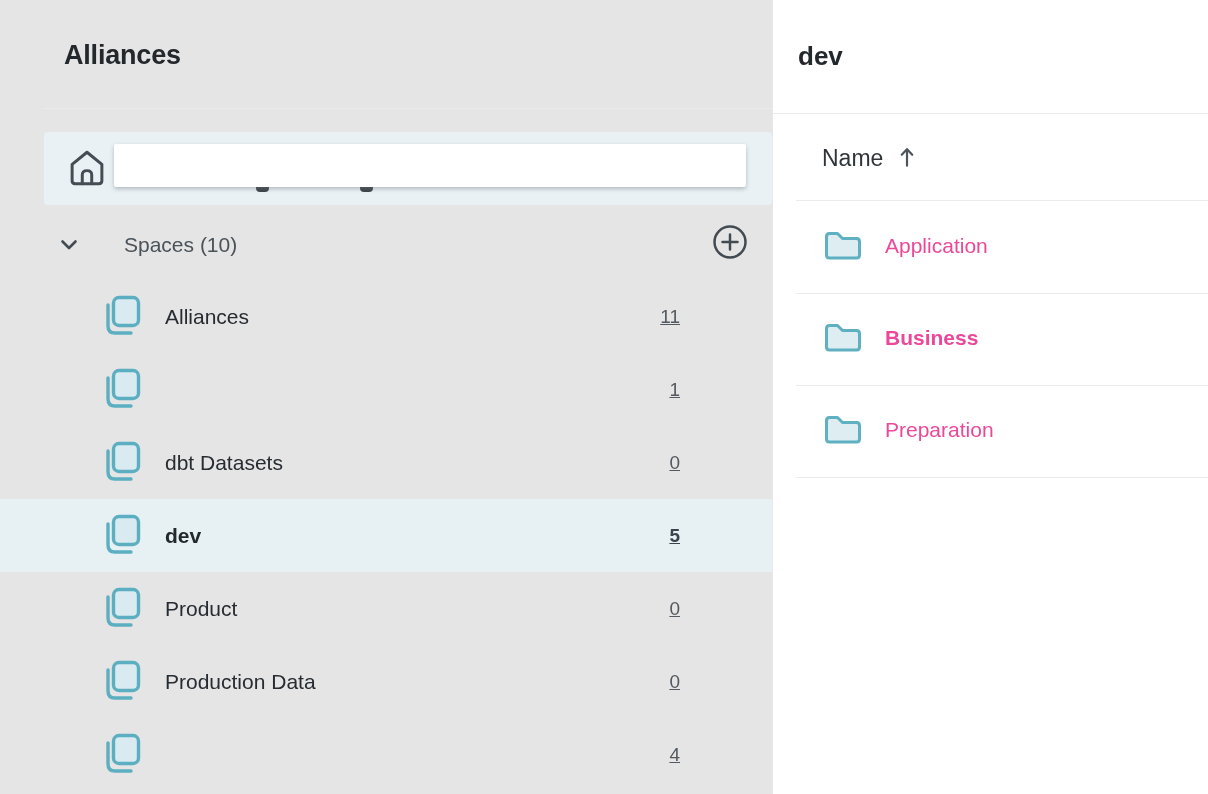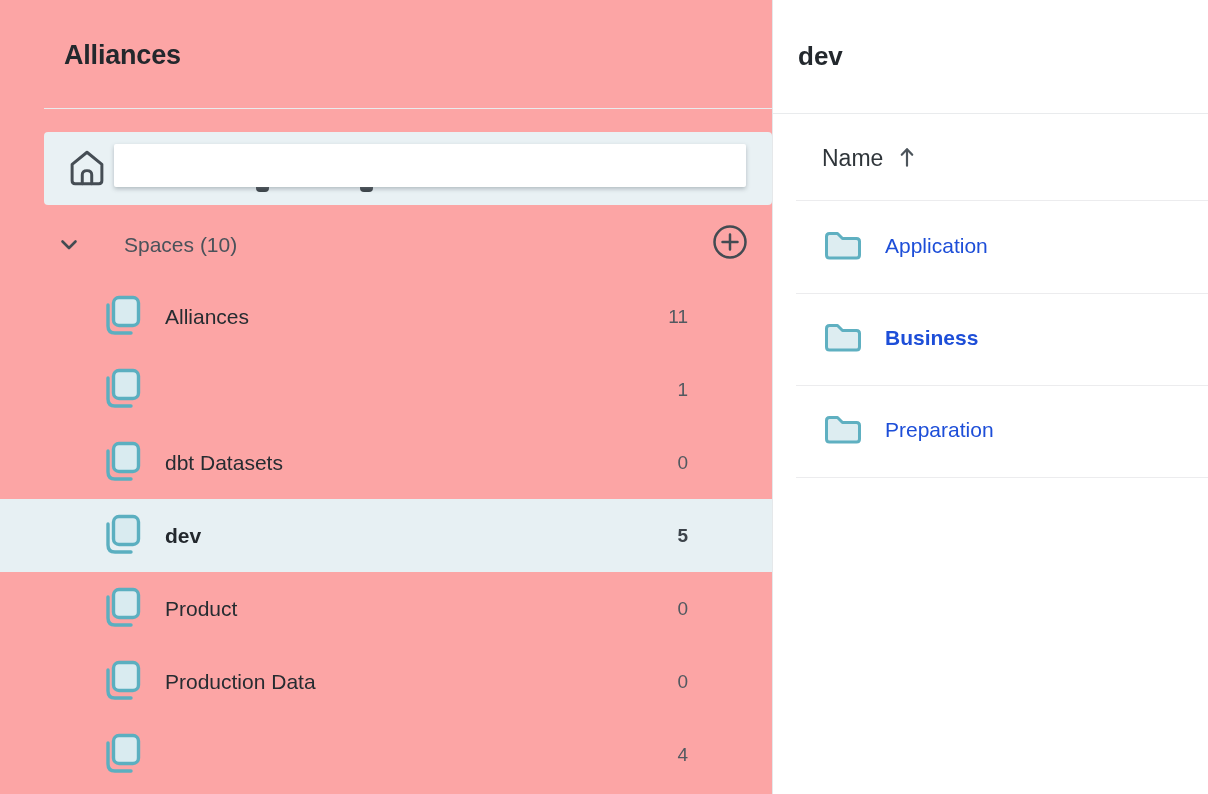--- a/index.html
+++ b/index.html
@@ -6,21 +6,21 @@
   html, body { width: 1208px; height: 794px; }
   body {
     font-family: "Liberation Sans", "DejaVu Sans", sans-serif;
     background: #ffffff;
     position: relative;
     overflow: hidden;
     color: #262c31;
   }
 
   
-  .sidebar { position: absolute; left: 0; top: 0; width: 772px; height: 794px; background: #fca5a5; }
+  .sidebar { position: absolute; left: 0; top: 0; width: 772px; height: 794px; background: #e5e5e5; }
   .v-divider { position: absolute; left: 772px; top: 0; width: 1px; height: 794px; background: #e5e8ea; }
   .main { position: absolute; left: 773px; top: 0; width: 435px; height: 794px; background: #fff; }
 
   
   .sb-title {
     position: absolute; left: 64px; top: 40px;
     font-size: 27px; font-weight: 700; color: #23282d; letter-spacing: -0.2px;
   }
   .sb-top-divider { position: absolute; left: 44px; top: 108px; width: 728px; height: 1px; background: #e9ebed; }
 
@@ -49,22 +49,22 @@
 
   .space-list { position: absolute; left: 0; top: 280px; width: 772px; }
   .space-row { position: relative; width: 772px; height: 73px; cursor: pointer; }
   .space-row.selected { background: #e7f0f3; }
   .space-icon { position: absolute; left: 100px; top: 14px; }
   .space-name {
     position: absolute; left: 165px; top: 0; line-height: 73px;
     font-size: 21px; color: #262c31;
   }
   .space-count {
-    position: absolute; right: 84px; top: 0; line-height: 73px;
-    font-size: 19px; color: #525960;
+    position: absolute; right: 92px; top: 0; line-height: 73px;
+    font-size: 19px; color: #525960; text-decoration: underline;
   }
   .space-row.selected .space-name { font-weight: 700; color: #23282d; }
   .space-row.selected .space-count { font-weight: 600; color: #3c434a; }
 
   
   .main-title {
     position: absolute; left: 25px; top: 41px;
     font-size: 26px; font-weight: 700; color: #23282d;
   }
   .main-top-divider { position: absolute; left: 0; top: 113px; width: 435px; height: 1px; background: #e9ebed; }
@@ -72,21 +72,21 @@
   .table-header { position: absolute; left: 49px; top: 140px; height: 36px; cursor: pointer; display: flex; align-items: center; }
   .name-header-label { font-size: 23px; color: #2f353a; }
   .sort-arrow { margin-left: 15px; margin-top: 2px; }
 
   .row-divider { position: absolute; left: 23px; width: 412px; height: 1px; background: #ececee; }
 
   .folder-row { position: absolute; left: 0; width: 435px; cursor: pointer; }
   .folder-icon { position: absolute; left: 50px; }
   .folder-link {
     position: absolute; left: 112px;
-    font-size: 21px; color: #1d4ed8; text-decoration: none;
+    font-size: 21px; color: #ec4899; text-decoration: none;
   }
 </style>
 </head>
 <body>
 
 <div class="sidebar">
 
   <div class="sb-title">Alliances</div>
   <div class="sb-top-divider"></div>
 

